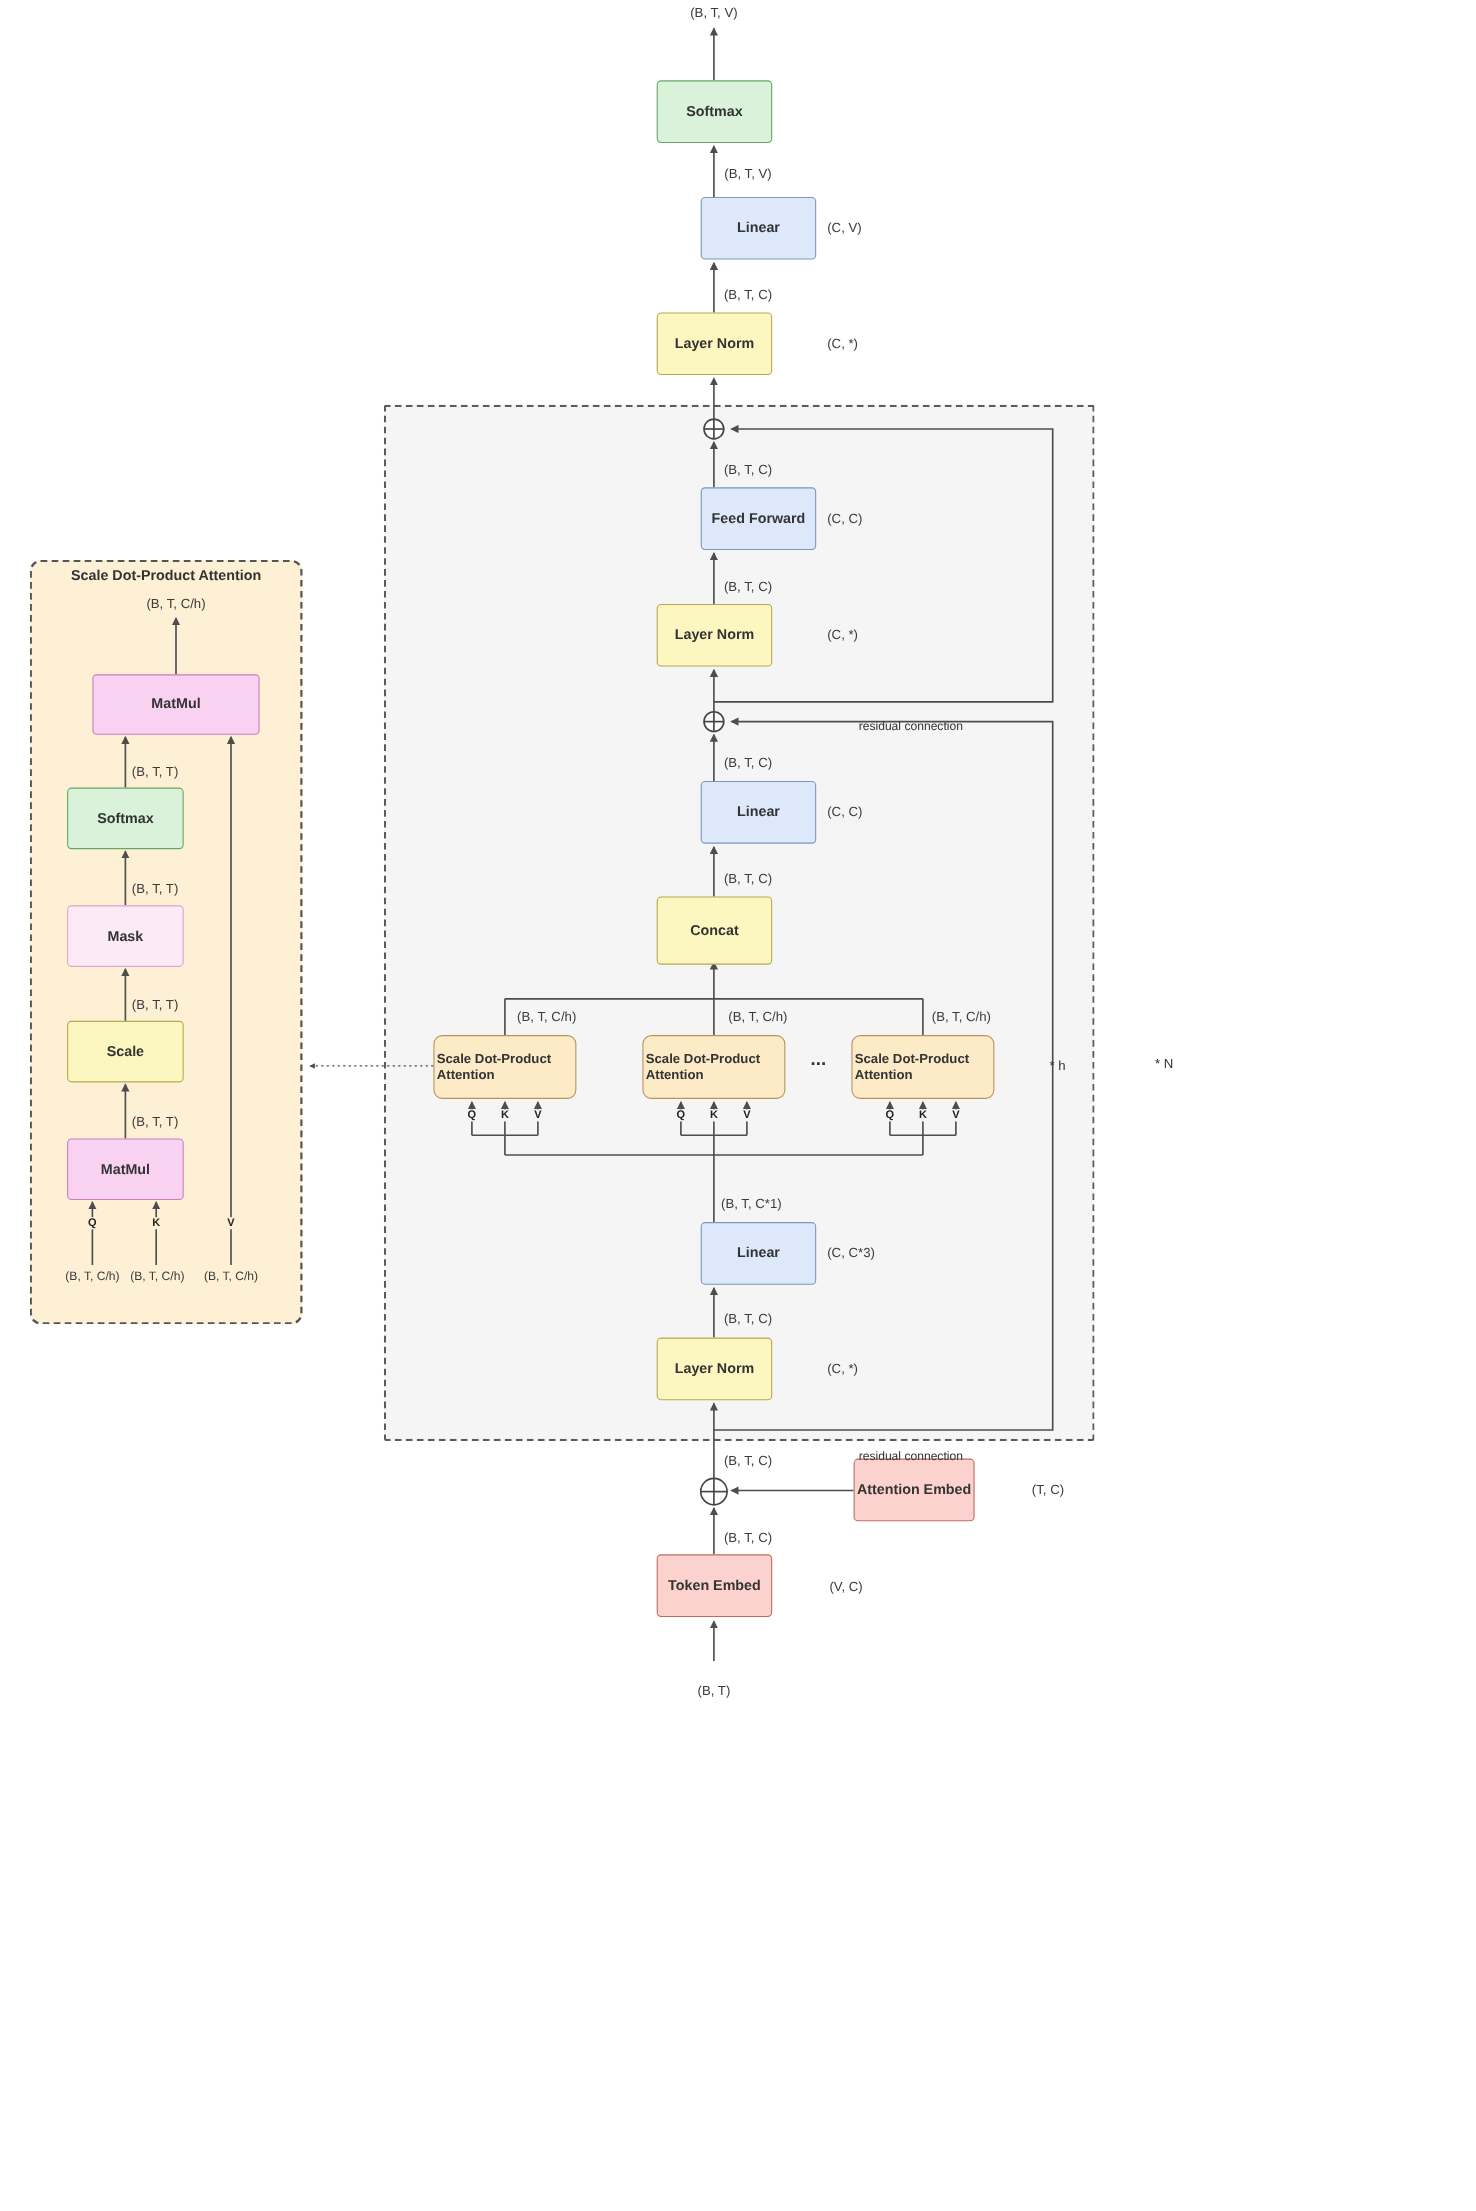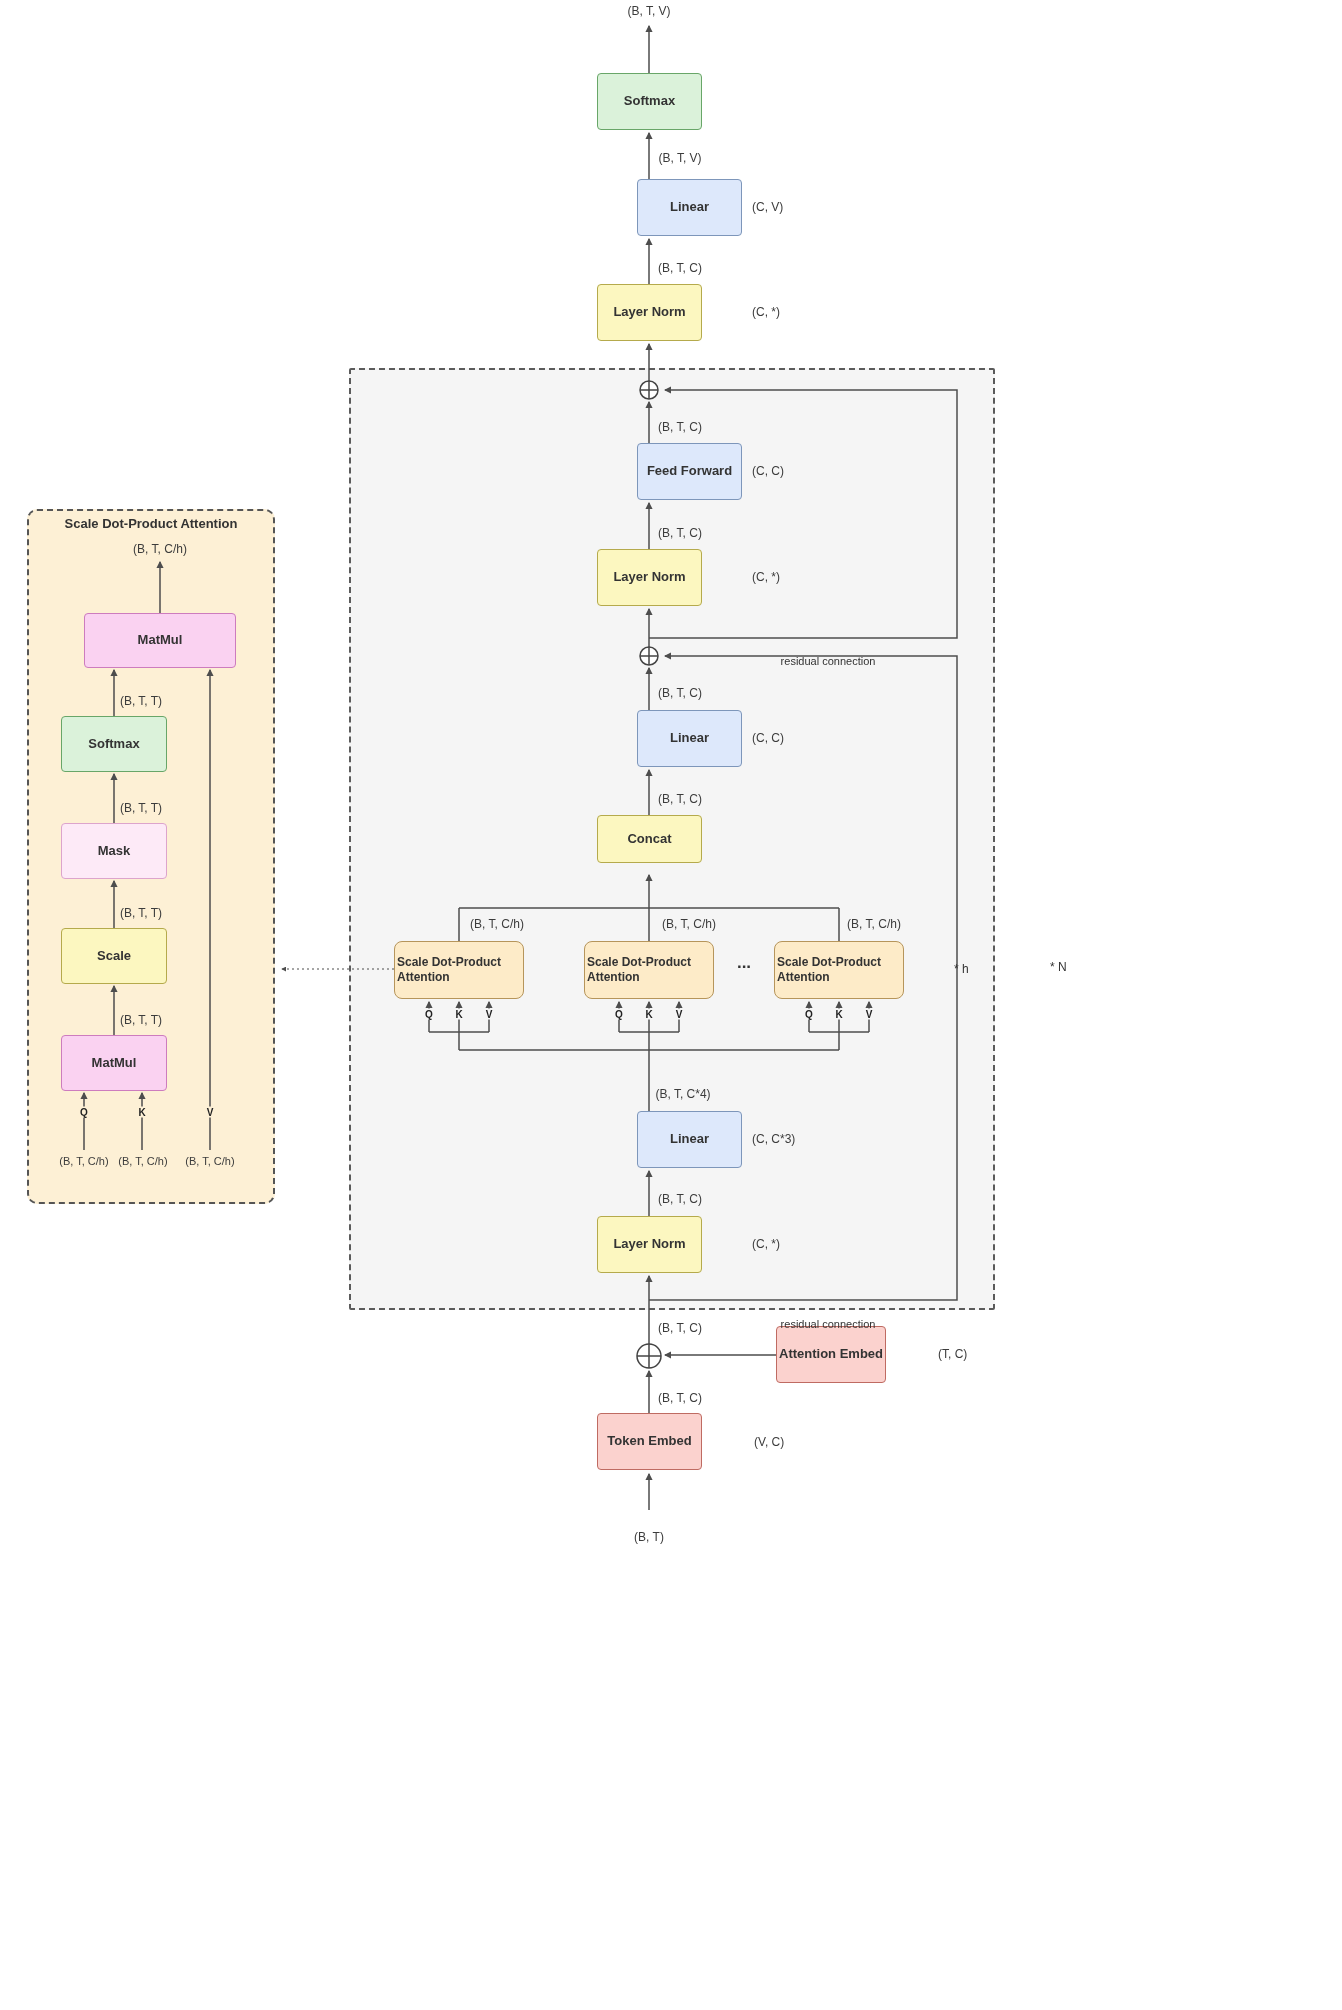--- a/index.html
+++ b/index.html
@@ -130,42 +130,42 @@
       <line x1="649" y1="1344" x2="649" y2="1368"></line>
     </g>
   </svg>
 
   <div class="node c-green" style="left:597px; top:73px; width:105px; height:57px;">Softmax</div>
   <div class="node c-blue" style="left:597px; top:179px; width:105px; height:57px;">Linear</div>
   <div class="node c-yellow" style="left:597px; top:284px; width:105px; height:57px;">Layer Norm</div>
   <div class="node c-blue" style="left:597px; top:443px; width:105px; height:57px;">Feed Forward</div>
   <div class="node c-yellow" style="left:597px; top:549px; width:105px; height:57px;">Layer Norm</div>
   <div class="node c-blue" style="left:597px; top:710px; width:105px; height:57px;">Linear</div>
-  <div class="node c-yellow" style="left:597px; top:815px; width:105px; height:48px;">Concat</div>
+  <div class="node c-yellow" style="left:597px; top:815px; width:105px; height:62px;">Concat</div>
 
   <div class="node c-wheat node-head" style="left:394px; top:941px; width:130px; height:58px;">Scale Dot-Product Attention</div>
   <div class="node c-wheat node-head" style="left:584px; top:941px; width:130px; height:58px;">Scale Dot-Product Attention</div>
   <div class="node c-wheat node-head" style="left:774px; top:941px; width:130px; height:58px;">Scale Dot-Product Attention</div>
 
   <div class="node c-blue" style="left:597px; top:1111px; width:105px; height:57px;">Linear</div>
   <div class="node c-yellow" style="left:597px; top:1216px; width:105px; height:57px;">Layer Norm</div>
   <div class="node c-salmon" style="left:776px; top:1326px; width:110px; height:57px;">Attention Embed</div>
   <div class="node c-salmon" style="left:597px; top:1413px; width:105px; height:57px;">Token Embed</div>
 
   <div class="lbl" style="left:649px; top:11px;">(B, T, V)</div>
   <div class="lbl" style="left:680px; top:158px;">(B, T, V)</div>
   <div class="lbl" style="left:680px; top:268px;">(B, T, C)</div>
   <div class="lbl" style="left:680px; top:427px;">(B, T, C)</div>
   <div class="lbl" style="left:680px; top:533px;">(B, T, C)</div>
   <div class="lbl" style="left:680px; top:693px;">(B, T, C)</div>
   <div class="lbl" style="left:680px; top:799px;">(B, T, C)</div>
   <div class="lbl" style="left:497px; top:924px;">(B, T, C/h)</div>
   <div class="lbl" style="left:689px; top:924px;">(B, T, C/h)</div>
   <div class="lbl" style="left:874px; top:924px;">(B, T, C/h)</div>
-  <div class="lbl" style="left:683px; top:1094px;">(B, T, C*4)</div>
+  <div class="lbl" style="left:683px; top:1094px;">(B, T, C*1)</div>
   <div class="lbl" style="left:680px; top:1199px;">(B, T, C)</div>
   <div class="lbl" style="left:680px; top:1328px;">(B, T, C)</div>
   <div class="lbl" style="left:680px; top:1398px;">(B, T, C)</div>
   <div class="lbl" style="left:649px; top:1537px;">(B, T)</div>
 
   <div class="side" style="left:712px; top:207px;">(C, V)</div>
   <div class="side" style="left:712px; top:312px;">(C, *)</div>
   <div class="side" style="left:712px; top:471px;">(C, C)</div>
   <div class="side" style="left:712px; top:577px;">(C, *)</div>
   <div class="side" style="left:712px; top:738px;">(C, C)</div>

